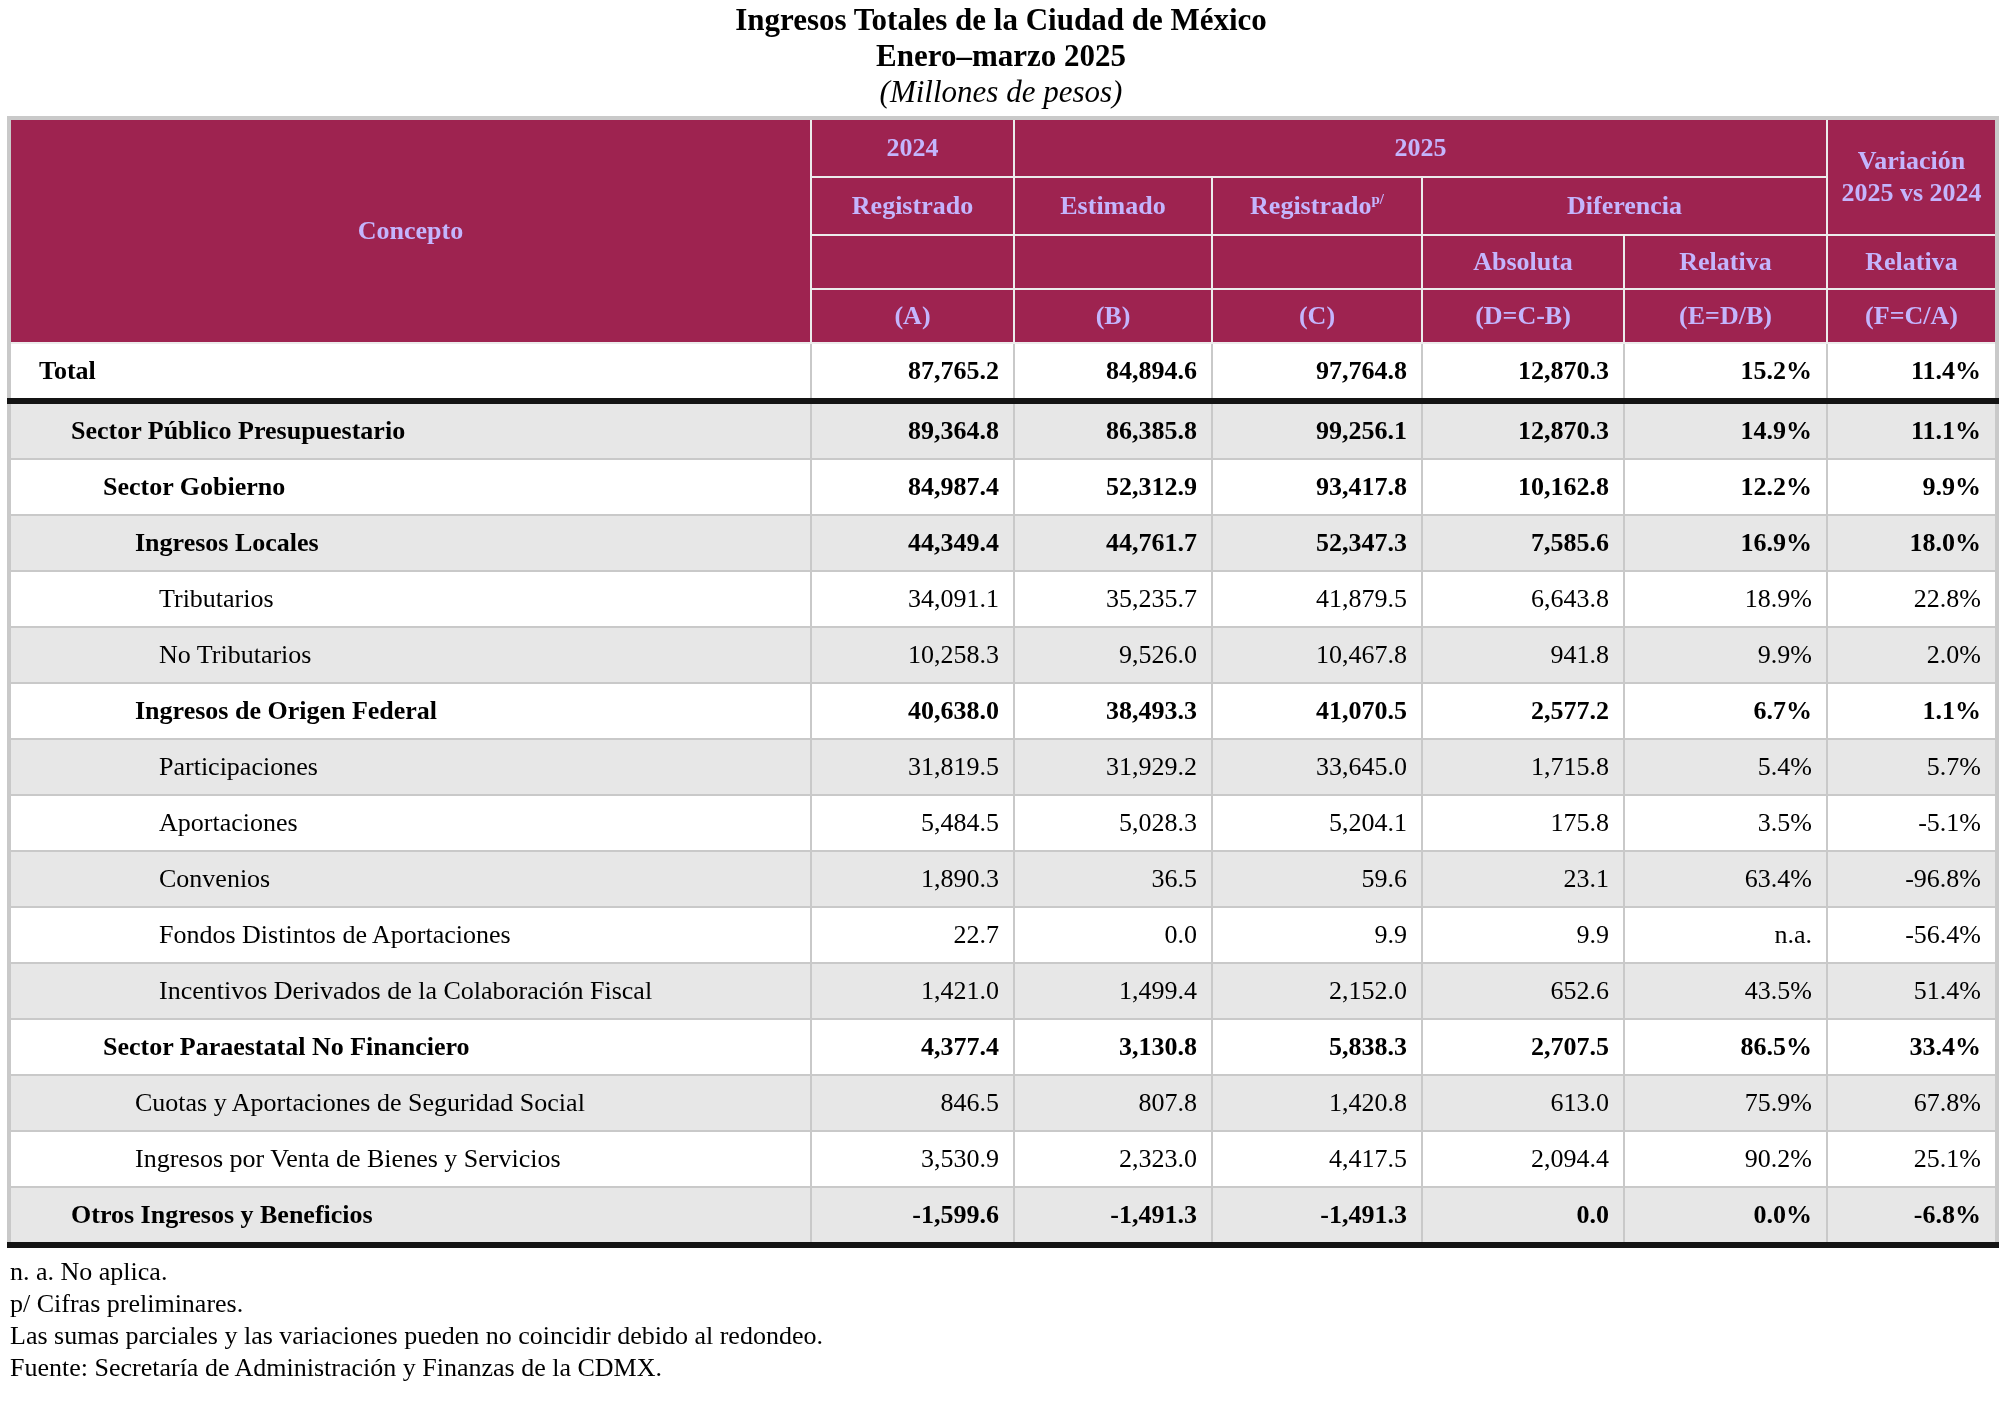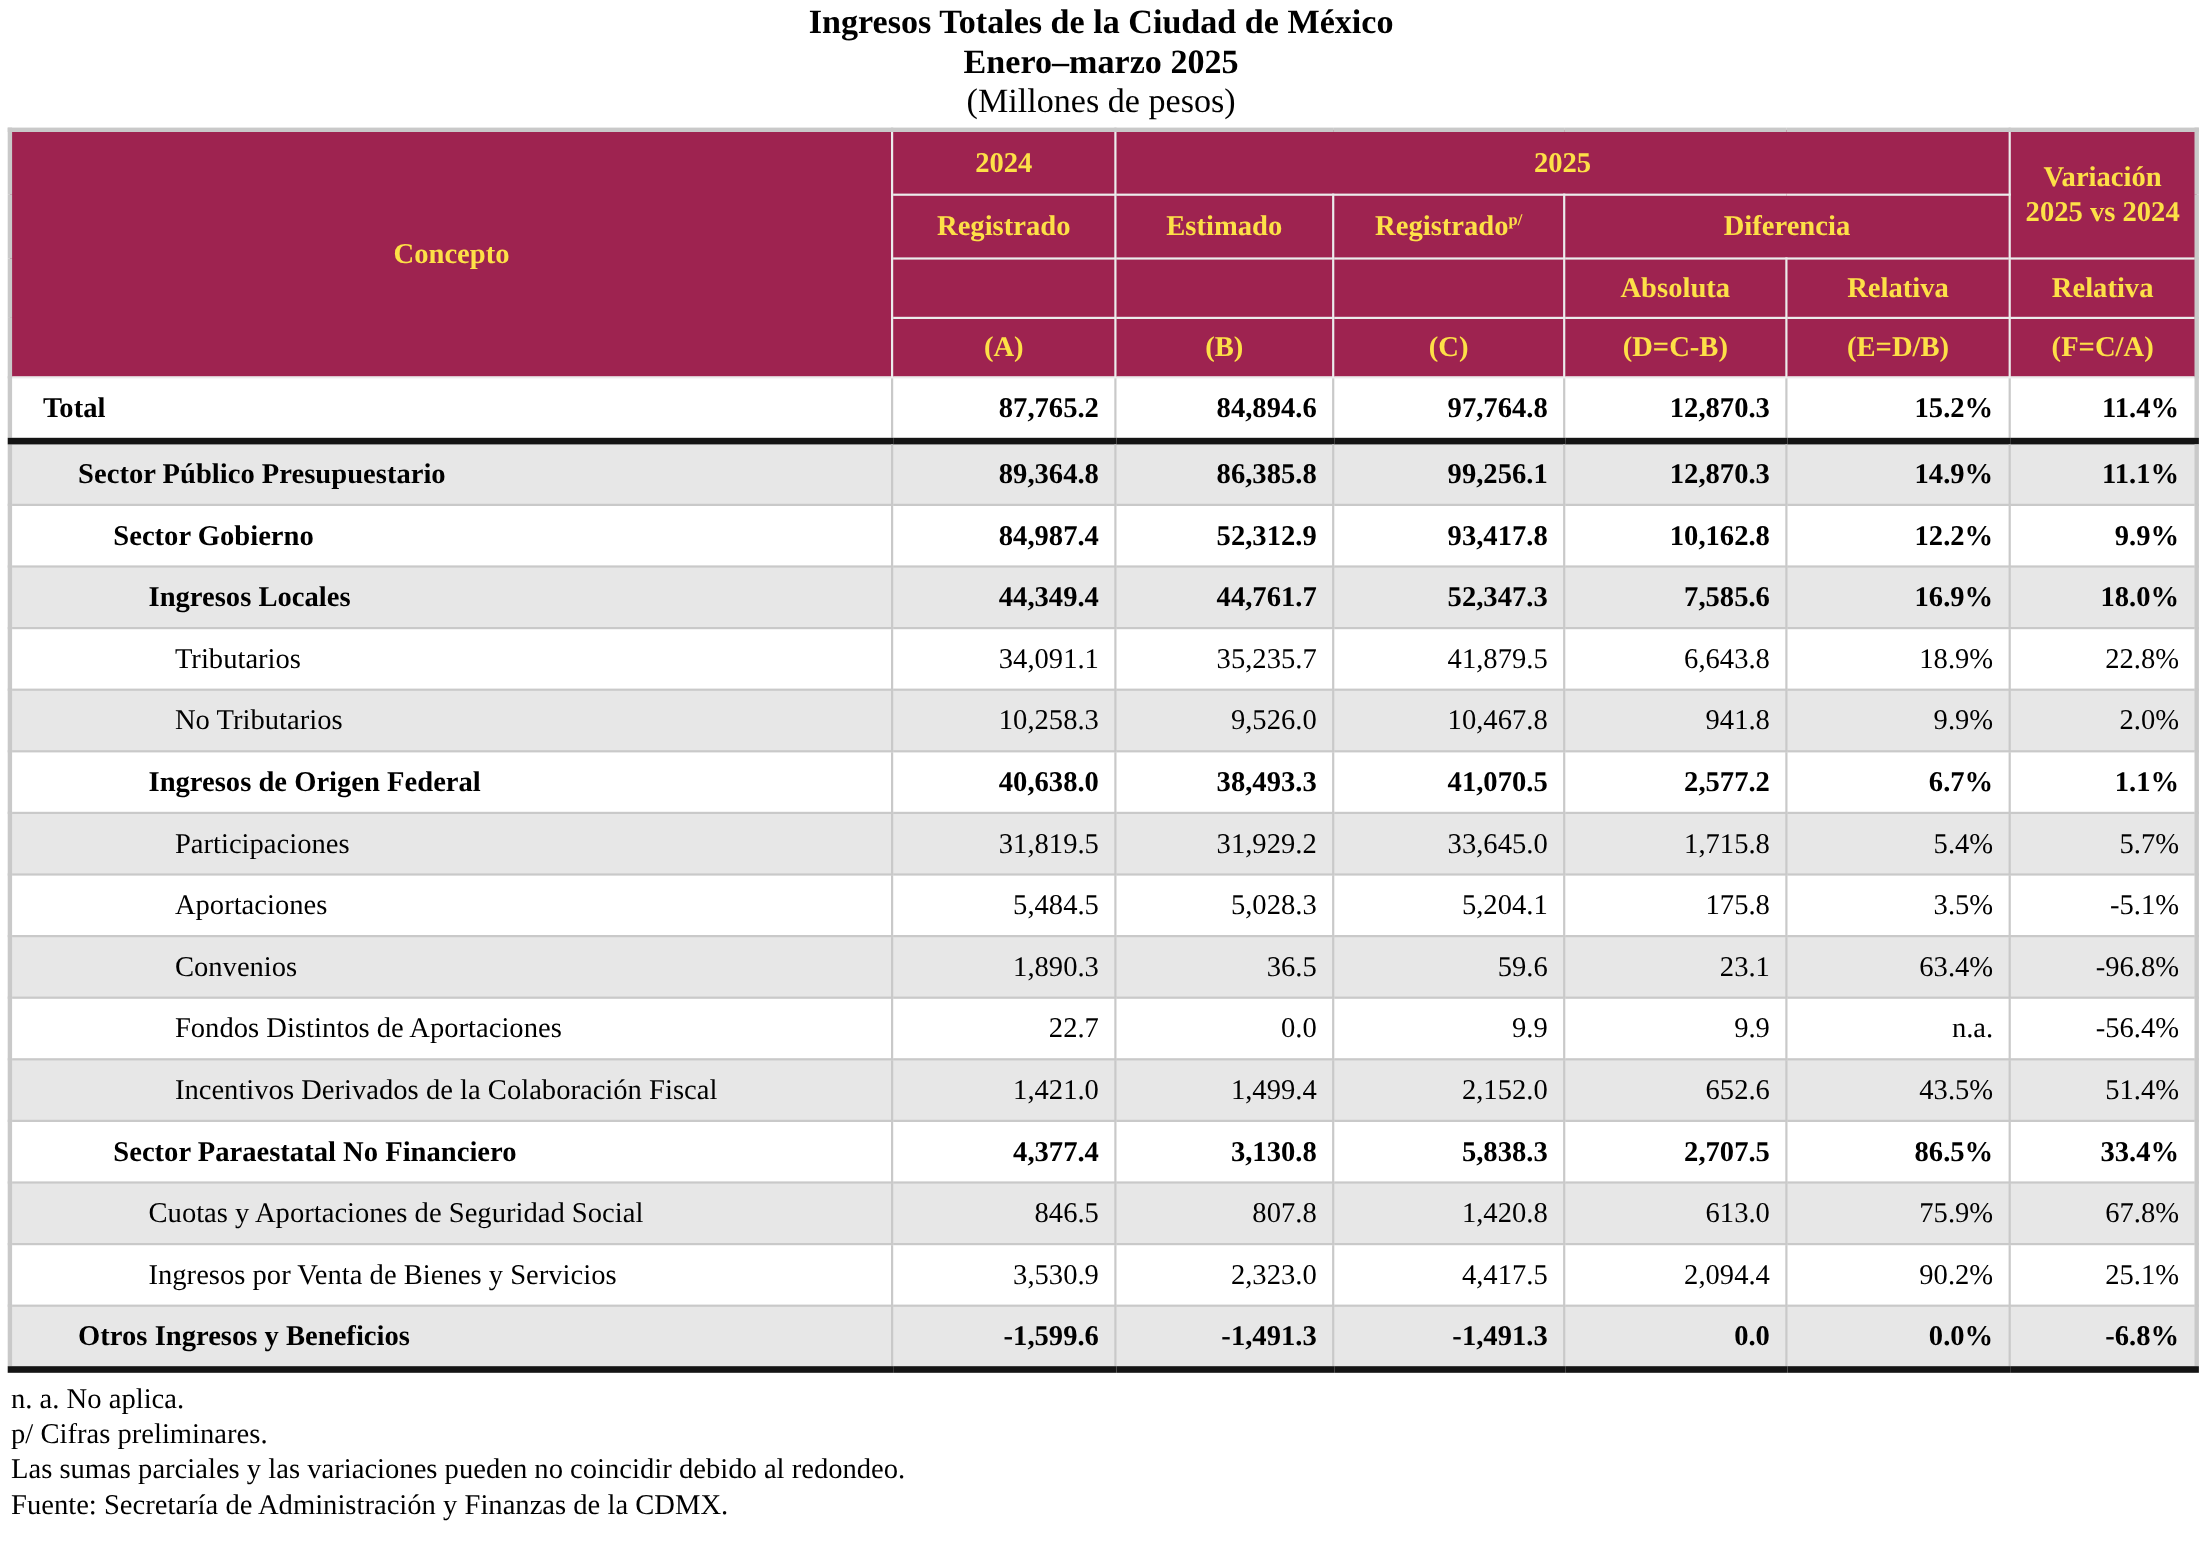--- a/index.html
+++ b/index.html
@@ -2,34 +2,34 @@
 <html><head>
 <meta charset="utf-8">
 <style>
   html,body{margin:0;padding:0;background:#fff;}
   body{width:2002px;height:1408px;font-family:"Liberation Serif","DejaVu Serif",serif;color:#000;}
   .page{position:relative;width:2002px;height:1408px;overflow:hidden;background:#fff;}
 
   
   .title-block{padding-top:2px;text-align:center;}
   .title-line1,.title-line2{font-size:31px;font-weight:bold;line-height:36px;}
-  .title-line3{font-size:31px;font-weight:normal;line-height:36px;}
+  .title-line3{font-size:31px;font-style:italic;font-weight:normal;line-height:36px;}
 
   
   table.report{border-collapse:collapse;table-layout:fixed;width:1988px;margin-left:7px;margin-top:6px;
     border-top:4px solid #C9C9C9;border-left:4px solid #C9C9C9;border-right:4px solid #C9C9C9;}
   col.c-concept{width:802px;}
   col.c-a{width:203px;}
   col.c-b{width:198px;}
   col.c-c{width:210px;}
   col.c-d{width:202px;}
   col.c-e{width:203px;}
   col.c-f{width:170px;}
 
-  thead td{background:#9E2350;color:#fde047;font-weight:bold;text-align:center;vertical-align:middle;
+  thead td{background:#9E2350;color:#c4b5fd;font-weight:bold;text-align:center;vertical-align:middle;
     border:2px solid #ECECEC;font-size:26px;line-height:1.25;padding:2px 6px;}
   thead td.hr1{height:52px;}
   thead td.hr2{height:52px;}
   thead td.hr3{height:48px;}
   thead td.hr4{height:48px;}
   thead td sup{font-size:15px;vertical-align:super;line-height:0;}
 
   tbody td{border:2px solid #C9C9C9;font-size:26px;height:54px;vertical-align:middle;background:#FFFFFF;padding:0;}
   tbody tr:nth-child(even) td{background:#E7E7E7;}
   tbody td.num{text-align:right;padding-right:14px;}

